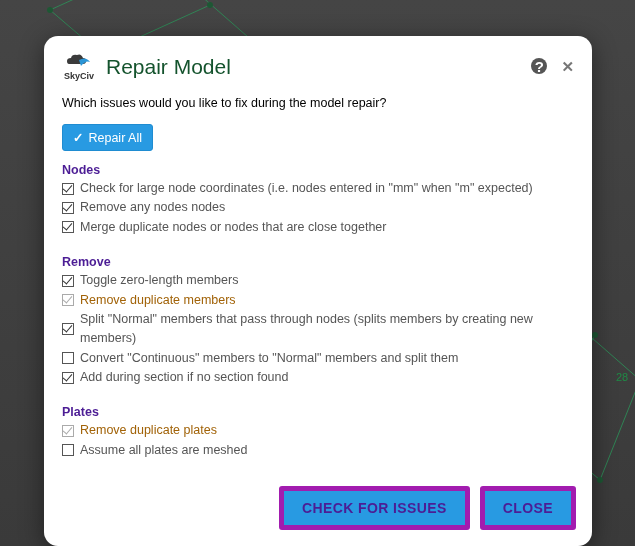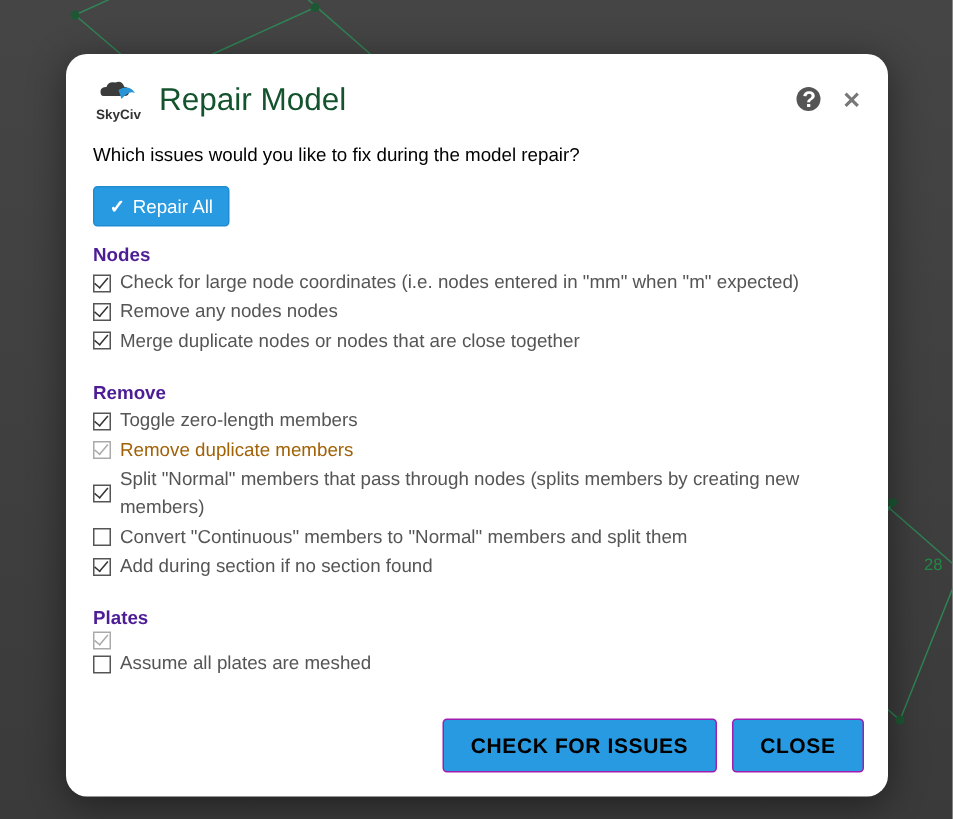--- a/index.html
+++ b/index.html
@@ -103,22 +103,22 @@
   .opt.disabled { color: #a16207; }
 
   .modal-footer {
     padding: 12px 16px 16px 16px;
     display: flex;
     justify-content: flex-end;
     gap: 10px;
   }
   .btn {
     background: #289ae2;
-    color: #000000;
-    border: 1px solid #a21caf;
+    color: #4c1d95;
+    border: 5px solid #a21caf;
     font-size: 14px;
     font-weight: 700;
     letter-spacing: 0.4px;
     padding: 9px 18px;
     border-radius: 3px;
     cursor: pointer;
     text-transform: uppercase;
   }
   .node-label {
     position: absolute;
@@ -221,20 +221,21 @@
         <label class="opt">
           <span class="cb checked"></span>
           <span>Add during section if no section found</span>
         </label>
       </div>
 
     <div class="section-head spaced">Plates</div>
     <div id="sec-plates">
         <label class="opt disabled">
           <span class="cb checked disabled"></span>
+          <span>Remove duplicate plates</span>
         </label>
         <label class="opt">
           <span class="cb"></span>
           <span>Assume all plates are meshed</span>
         </label>
       </div>
   </div>
 
   <div class="modal-footer">
     <button class="btn">CHECK FOR ISSUES</button>

